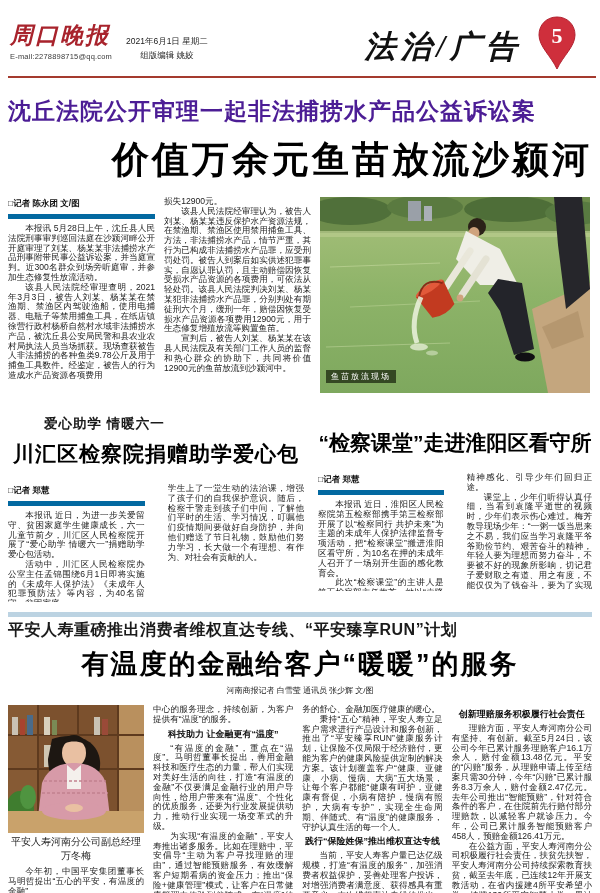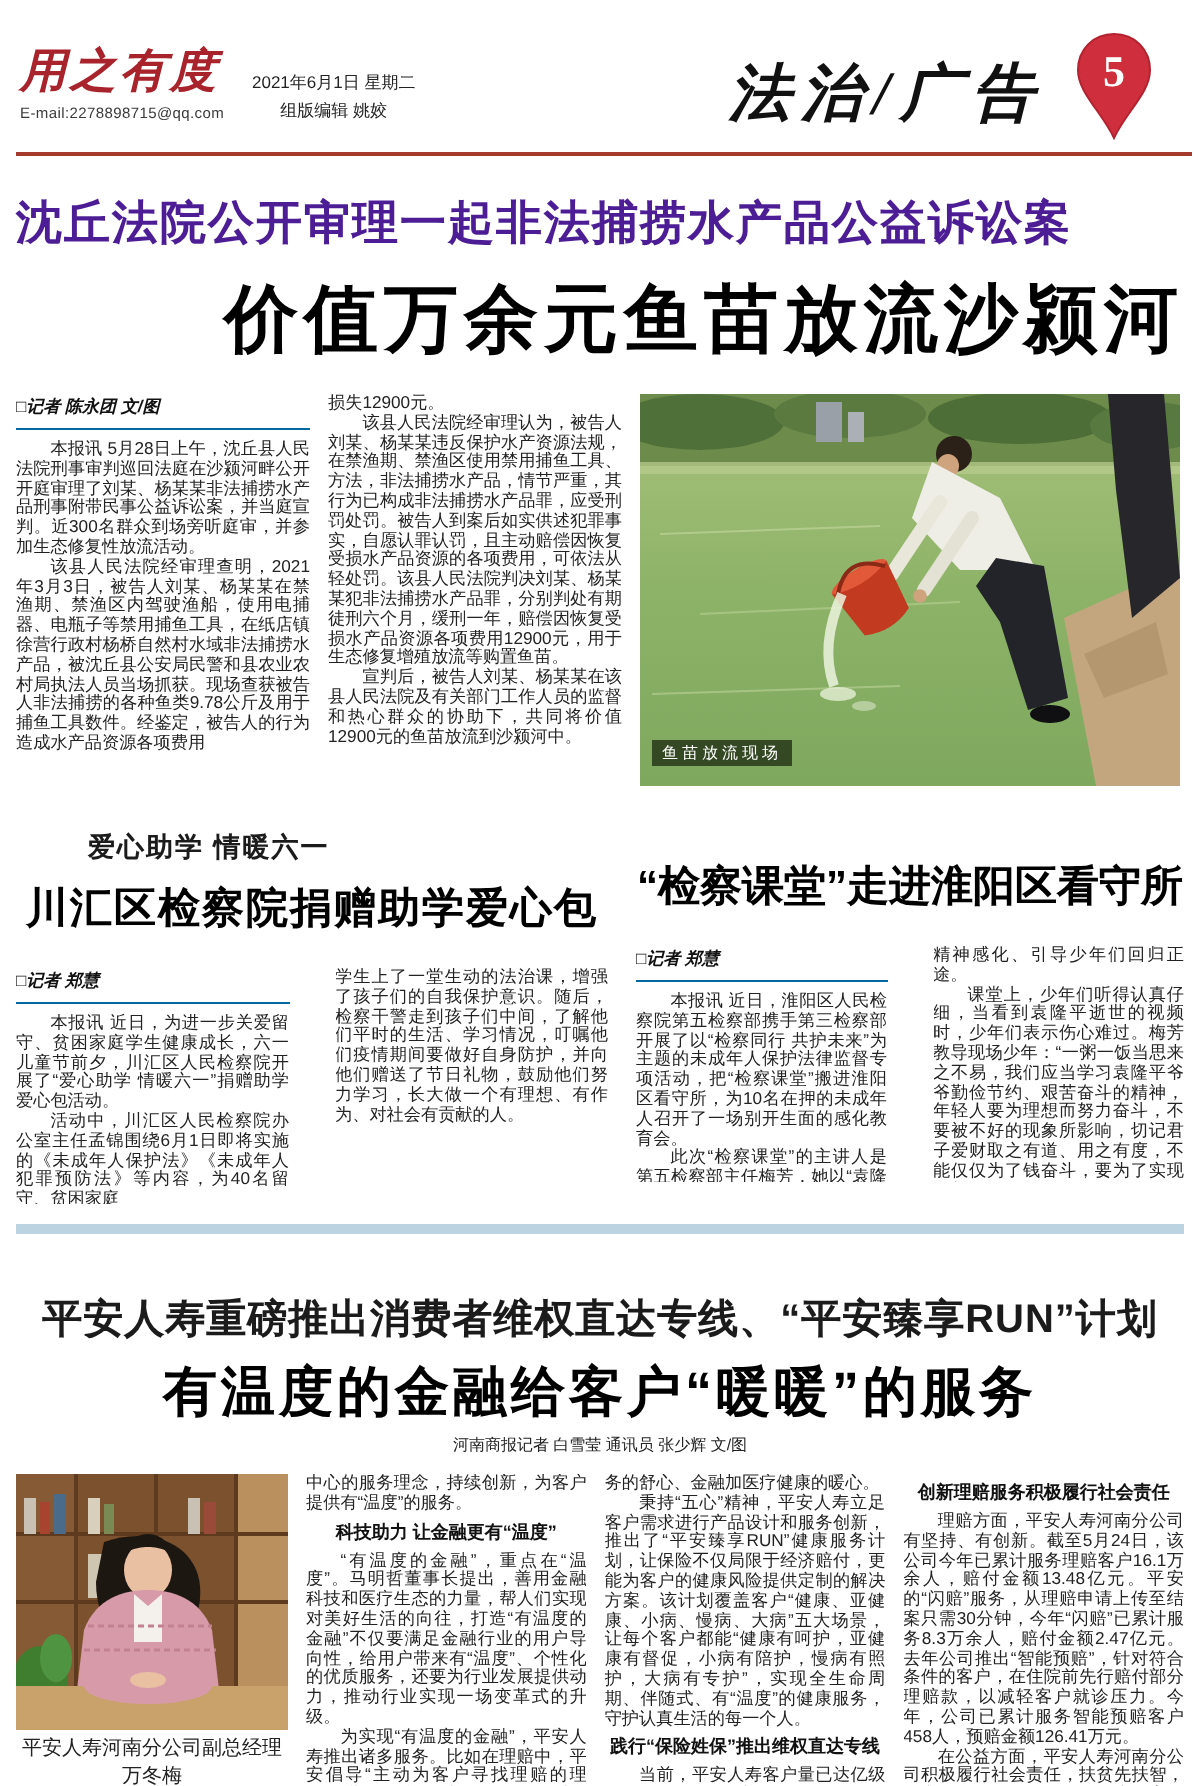--- a/index.html
+++ b/index.html
@@ -13,21 +13,21 @@
   .mast-date{position:absolute;left:126px;top:34px;font-size:8.5px;line-height:14px;color:#222;text-align:center;}
   .section-title{position:absolute;right:78px;top:26px;font-family:"Liberation Serif",serif;font-style:italic;font-weight:bold;font-size:31px;letter-spacing:5px;color:#111;}
   .page-badge{position:absolute;right:24px;top:16px;width:38px;height:54px;}
   .page-badge .num{position:absolute;left:0;top:7px;width:38px;text-align:center;font-size:22px;font-weight:bold;color:#fff;font-family:"Liberation Serif",serif;}
   .mast-rule{position:absolute;left:8px;right:4px;bottom:2px;height:2px;background:#a43a2e;}
 
   
   .content{padding:0 8px;}
   p{margin:0;font-size:8.6px;line-height:9.8px;text-align:justify;text-indent:2em;color:#222;}
   p.cont{text-indent:0;}
-  .byline{font-size:8.5px;font-weight:bold;border-bottom:1px solid #0369a1;padding:1px 0 4px;margin-bottom:5px;color:#111;font-style:italic;}
+  .byline{font-size:8.5px;font-weight:bold;border-bottom:5px solid #0369a1;padding:1px 0 4px;margin-bottom:5px;color:#111;}
   .subhead{font-size:9px;font-weight:bold;text-align:center;margin:3px 0;color:#111;}
 
   
   .article1{margin-top:16px;}
   .kicker1{font-size:23px;font-weight:bold;letter-spacing:1px;color:#4c1d95;}
   .headline1{font-family:"Liberation Serif",serif;font-size:37px;font-weight:bold;text-align:right;letter-spacing:3px;margin:8px 0 12px;color:#000;}
   .a1-body{display:flex;gap:9px;}
   .a1-col{width:147px;height:202px;overflow:hidden;flex:none;}
   .a1-photo{position:relative;width:270px;height:196px;flex:none;overflow:hidden;}
   .photo-cap{position:absolute;left:6px;bottom:10px;background:rgba(35,50,22,0.82);color:#fff;font-size:8px;padding:1px 5px;letter-spacing:2px;}
@@ -39,36 +39,36 @@
   .kicker2{font-size:13.5px;font-weight:bold;margin-left:36px;letter-spacing:1px;}
   .headline2{font-size:21px;font-weight:bold;letter-spacing:1px;text-align:center;margin:7px 0 16px;color:#000;}
   .headline3{font-size:21px;font-weight:bold;letter-spacing:0px;text-align:center;margin:14px 0 16px;color:#000;}
   .mid-cols{display:flex;gap:23px;}
   .mid-col{flex:1;height:118px;overflow:hidden;}
 
   
   .divider-band{margin-top:10px;height:5px;background:#bcd3e2;}
 
   
-  .ad-kicker{text-align:center;font-size:20px;font-weight:bold;margin-top:29px;letter-spacing:0.5px;}
+  .ad-kicker{font-size:16px;font-weight:bold;margin-top:3px;letter-spacing:0.5px;}
   .ad-headline{text-align:center;font-size:27px;font-weight:bold;letter-spacing:2px;margin:5px 0 3px;color:#000;}
   .ad-byline{text-align:center;font-size:8px;color:#222;margin-bottom:9px;}
   .ad-cols{display:flex;gap:9px;}
   .ad-col{flex:1;height:240px;overflow:hidden;}
   .ad-col-photo{flex:none;width:136px;}
   .portrait{width:136px;height:128px;overflow:hidden;}
   .portrait-cap{font-size:10px;text-align:center;margin:2px 0 4px;color:#222;}
 </style>
 </head>
 <body>
 
 <div class="page">
 
   <div class="masthead">
-    <div class="logo">用之有度</div>
+    <div class="logo">周口晚报</div>
     <div class="email">E-mail:2278898715@qq.com</div>
     <div class="mast-date">
       <div>2021年6月1日 星期二</div>
       <div>组版编辑 姚姣</div>
     </div>
     <div class="section-title">法治/广告</div>
     <div class="page-badge">
       <svg width="38" height="54" viewBox="0 0 38 54">
         <path d="M19 1 C29.5 1 37 8.8 37 19 C37 30.5 25 40 19 53 C13 40 1 30.5 1 19 C1 8.8 8.5 1 19 1 Z" fill="#cf2f3c" stroke="#b22230" stroke-width="1"></path>
       </svg>

